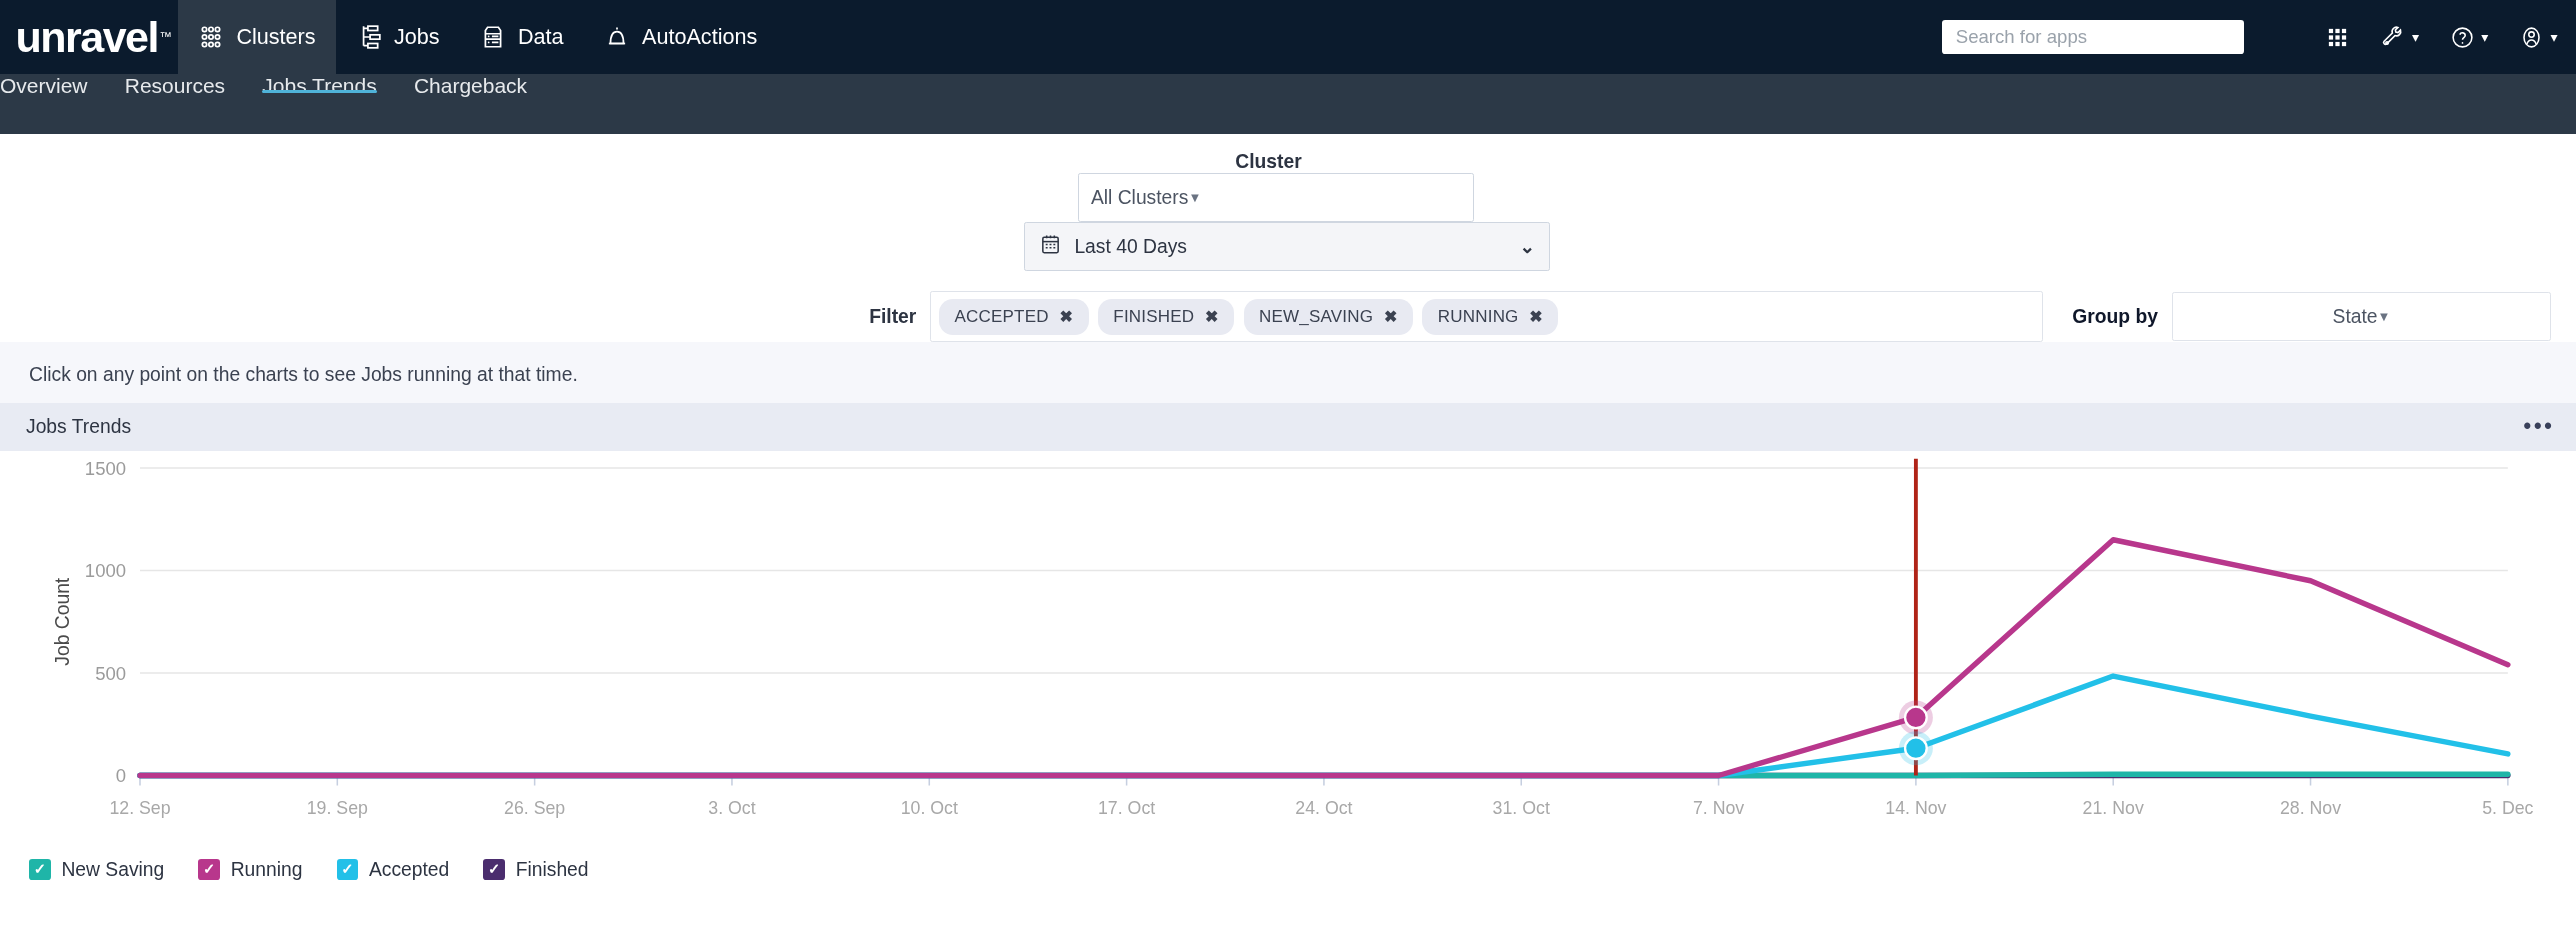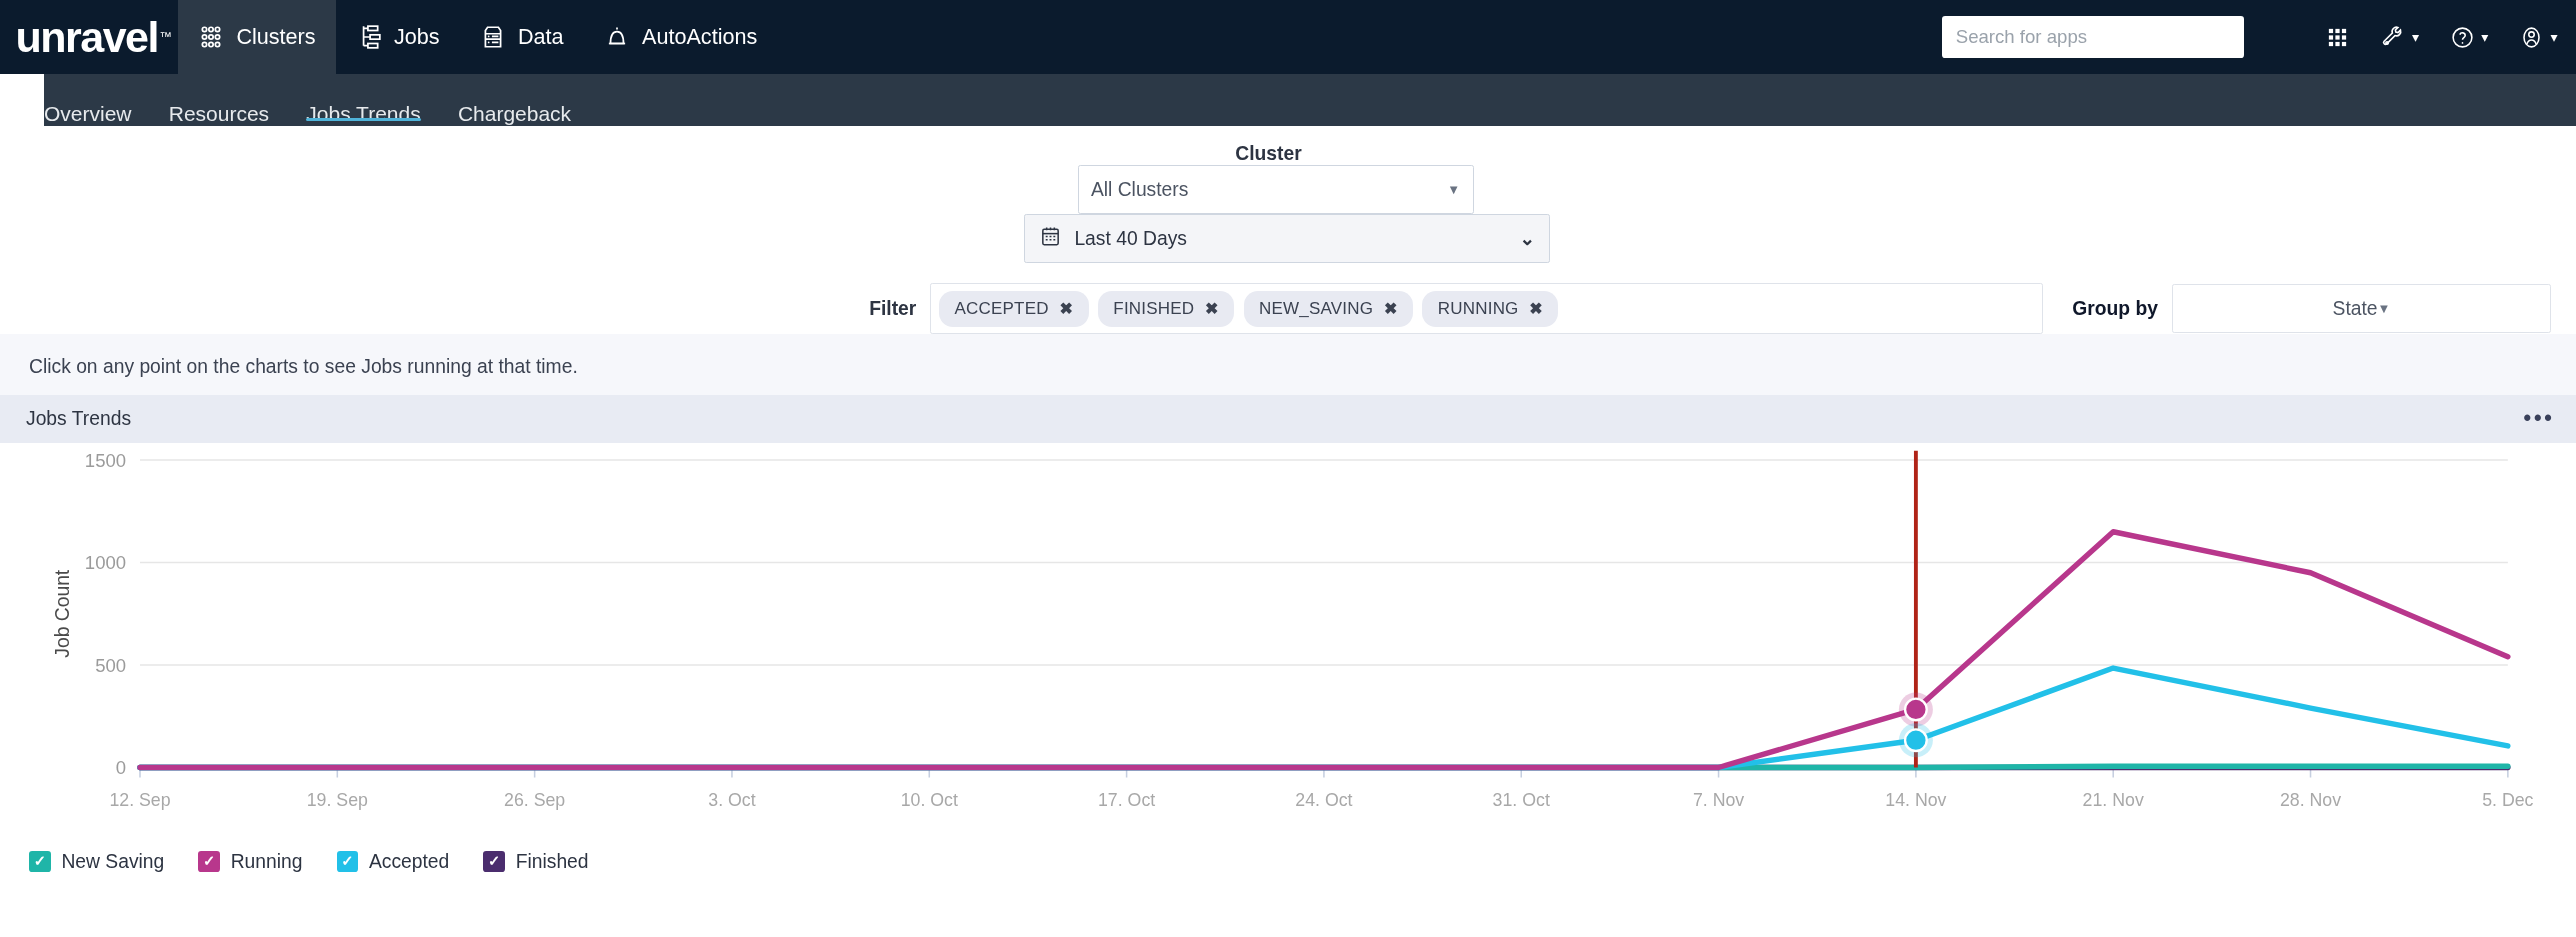--- a/index.html
+++ b/index.html
@@ -42,41 +42,40 @@
   }
   .navitem.active { background: #2c3947; }
   .navicon { width: 26px; height: 26px; display: inline-flex; align-items: center; justify-content: center; }
   .navicon svg { width: 26px; height: 26px; }
 
   .topright {
     position: absolute; right: 18.6px; top: 0; height: 74px;
     display: flex; align-items: center; gap: 0px;
   }
   .searchbox {
-    width: 302px; height: 42px;
+    width: 302px; height: 34px;
     background: #ffffff;
     border: none; border-radius: 3.1px;
     font-size: 18.6px;
     color: #333;
     padding: 0 14px;
     font-family: "Liberation Sans", sans-serif;
     margin-right: 51px;
   }
   .searchbox::placeholder { color: #9aa2ab; }
   .ricon { display: flex; align-items: center; gap: 6.2px; margin-left: 31px; cursor: pointer; }
   .ricon svg { display: block; }
   .caret { color: #fff; font-size: 14px; line-height: 1; }
 
   
   .subnav {
-    height: 52px;
+    height: 60px;
     background: #2c3947;
-    display: flex; align-items: flex-end;
+    display: flex; align-items: flex-start;
     padding-left: 0px;
-    margin-left: 44px;
   }
   .subtab {
     display: flex; align-items: center;
     padding: 0 18.6px;
     color: #e7eaed;
     font-size: 21px;
     cursor: pointer;
     position: relative;
     white-space: nowrap;
   }
@@ -94,21 +93,21 @@
     display: flex; align-items: center; justify-content: flex-end;
     padding: 17px 25px 0 0;
     gap: 0;
     flex-direction: column;
   }
   .cluster-label { font-size: 19.3px; font-weight: 700; color: #2d3442; margin-right: 14px; }
   .cluster-select {
     width: 396px; height: 49px;
     border: 0.8px solid #cfd6e0; border-radius: 2.3px;
     background: #fff;
-    display: flex; align-items: center; justify-content: space-between;
+    display: flex; align-items: center; justify-content: flex-start;
     padding: 0 12.4px;
     font-size: 19.3px; color: #4c5462; cursor: pointer;
   }
   .tri-down { font-size: 13px; color: #6a7382; }
   .daterange {
     margin-left: 23px;
     width: 526px; height: 49px;
     border: 0.8px solid #cfd6e0; border-radius: 2.3px;
     background: #f4f5f8;
     display: flex; align-items: center;

